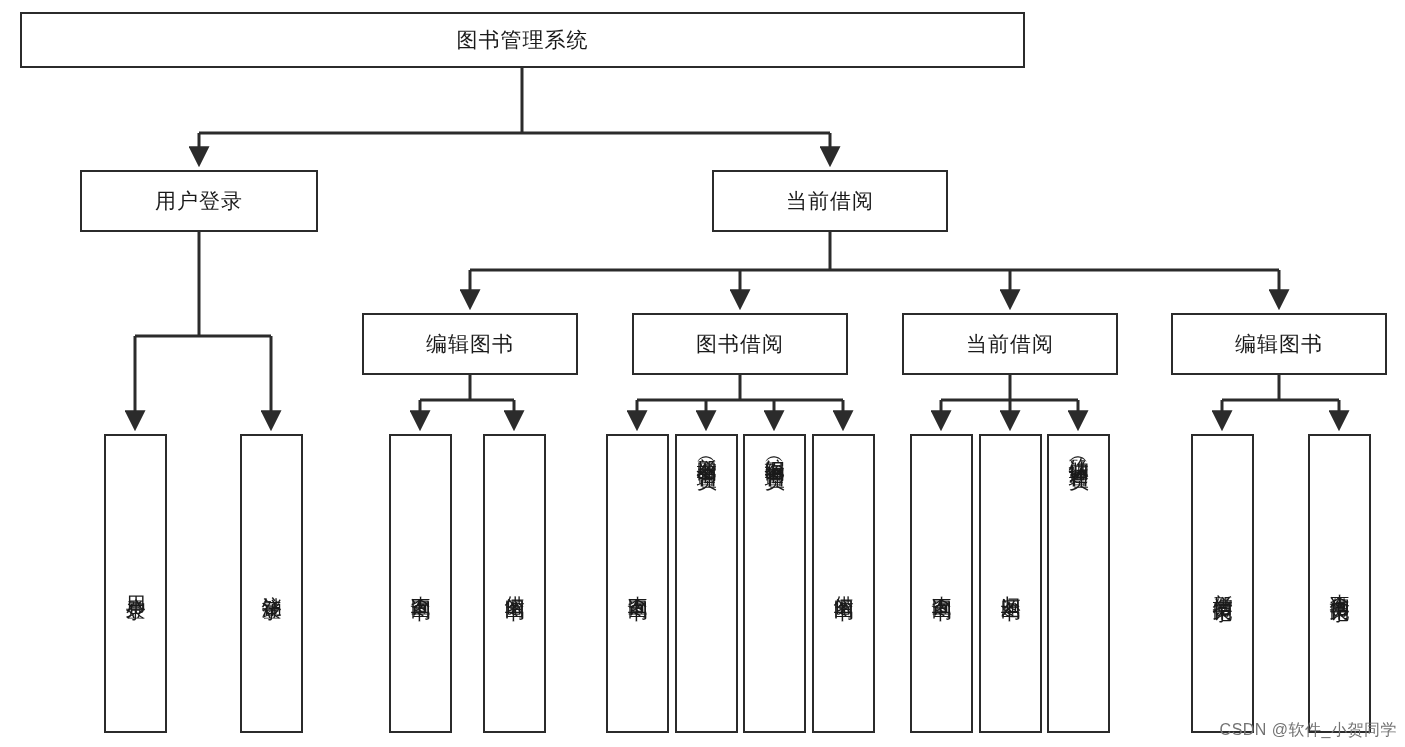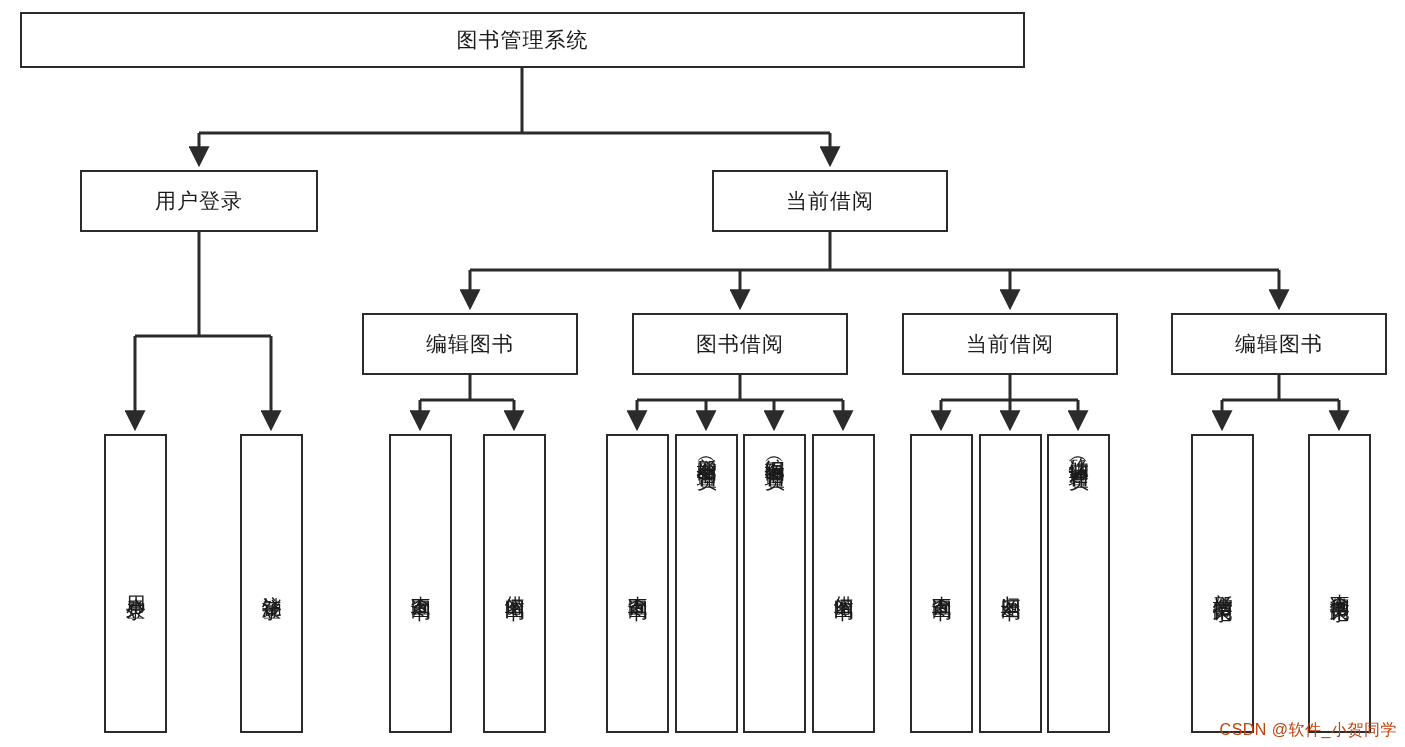--- a/index.html
+++ b/index.html
@@ -57,21 +57,21 @@
     justify-content: center;
   }
   .node-v.align-top {
     justify-content: flex-start;
   }
   #watermark {
     position: absolute;
     right: 8px;
     bottom: 6px;
     font-size: 16px;
-    color: #c2410c;
+    color: #737373;
     letter-spacing: 0.5px;
     z-index: 5;
     white-space: nowrap;
   }
 </style>
 </head>
 <body>
 
 <div id="diagram-root">
 

